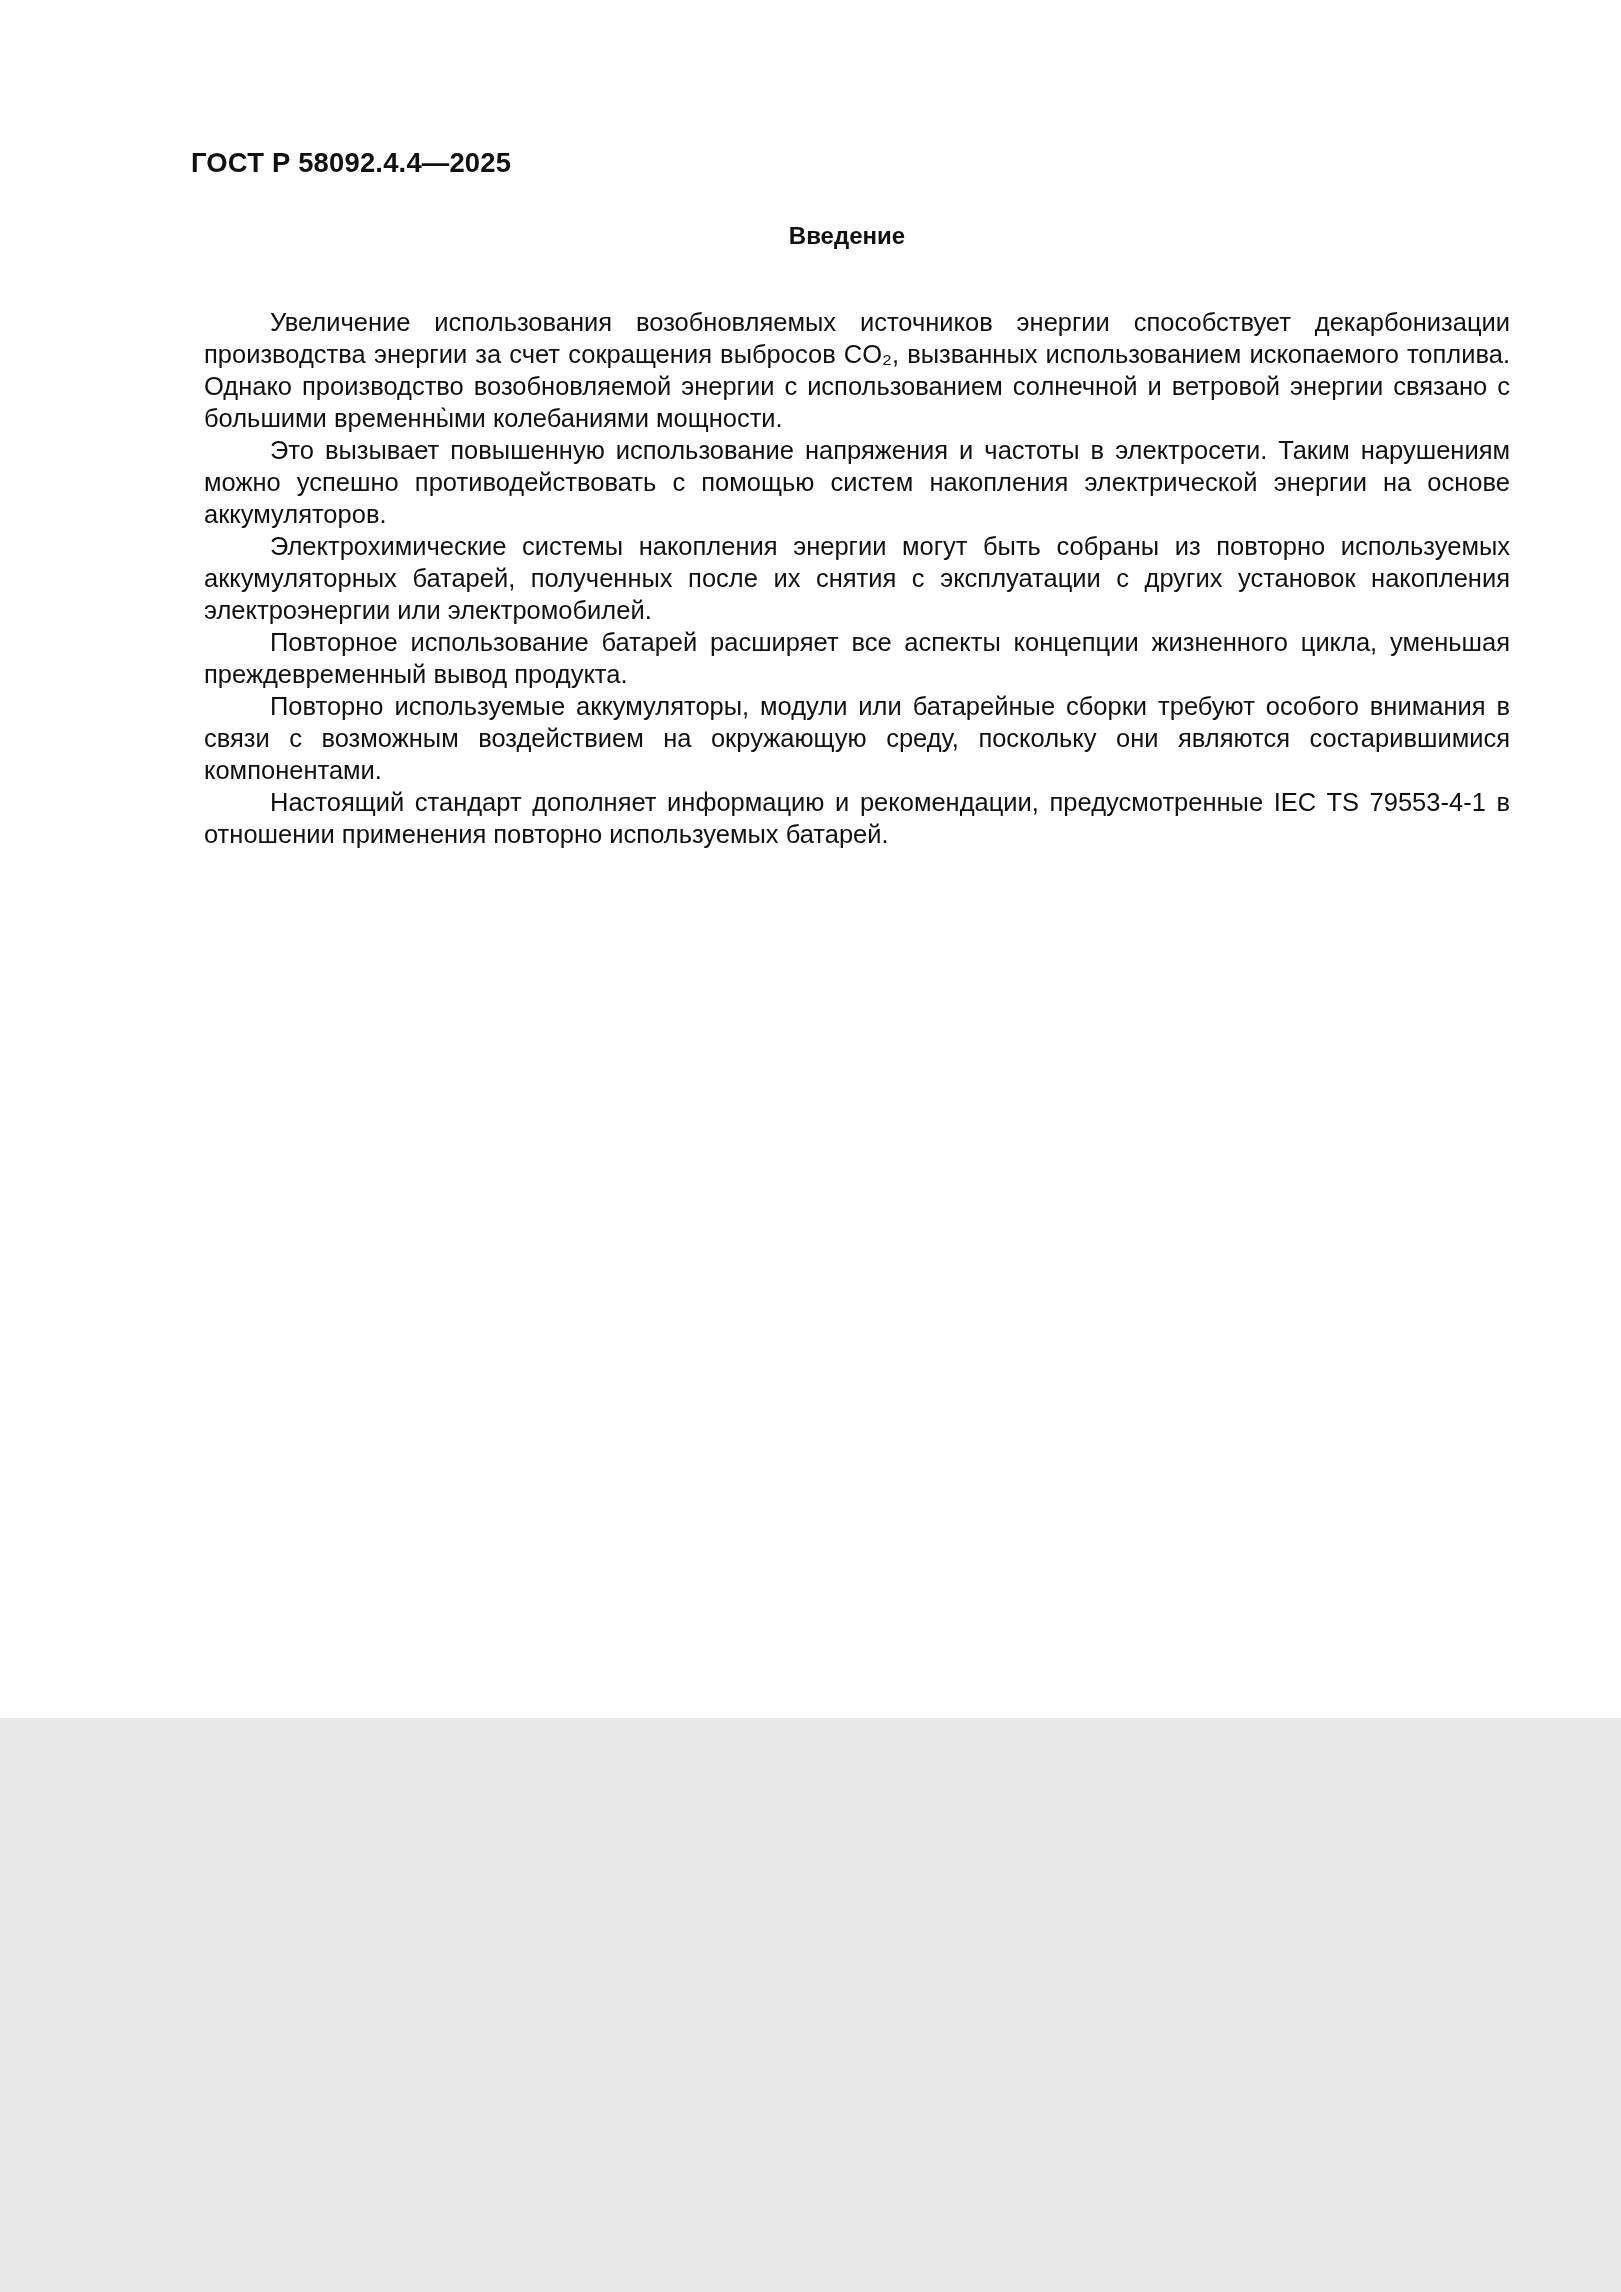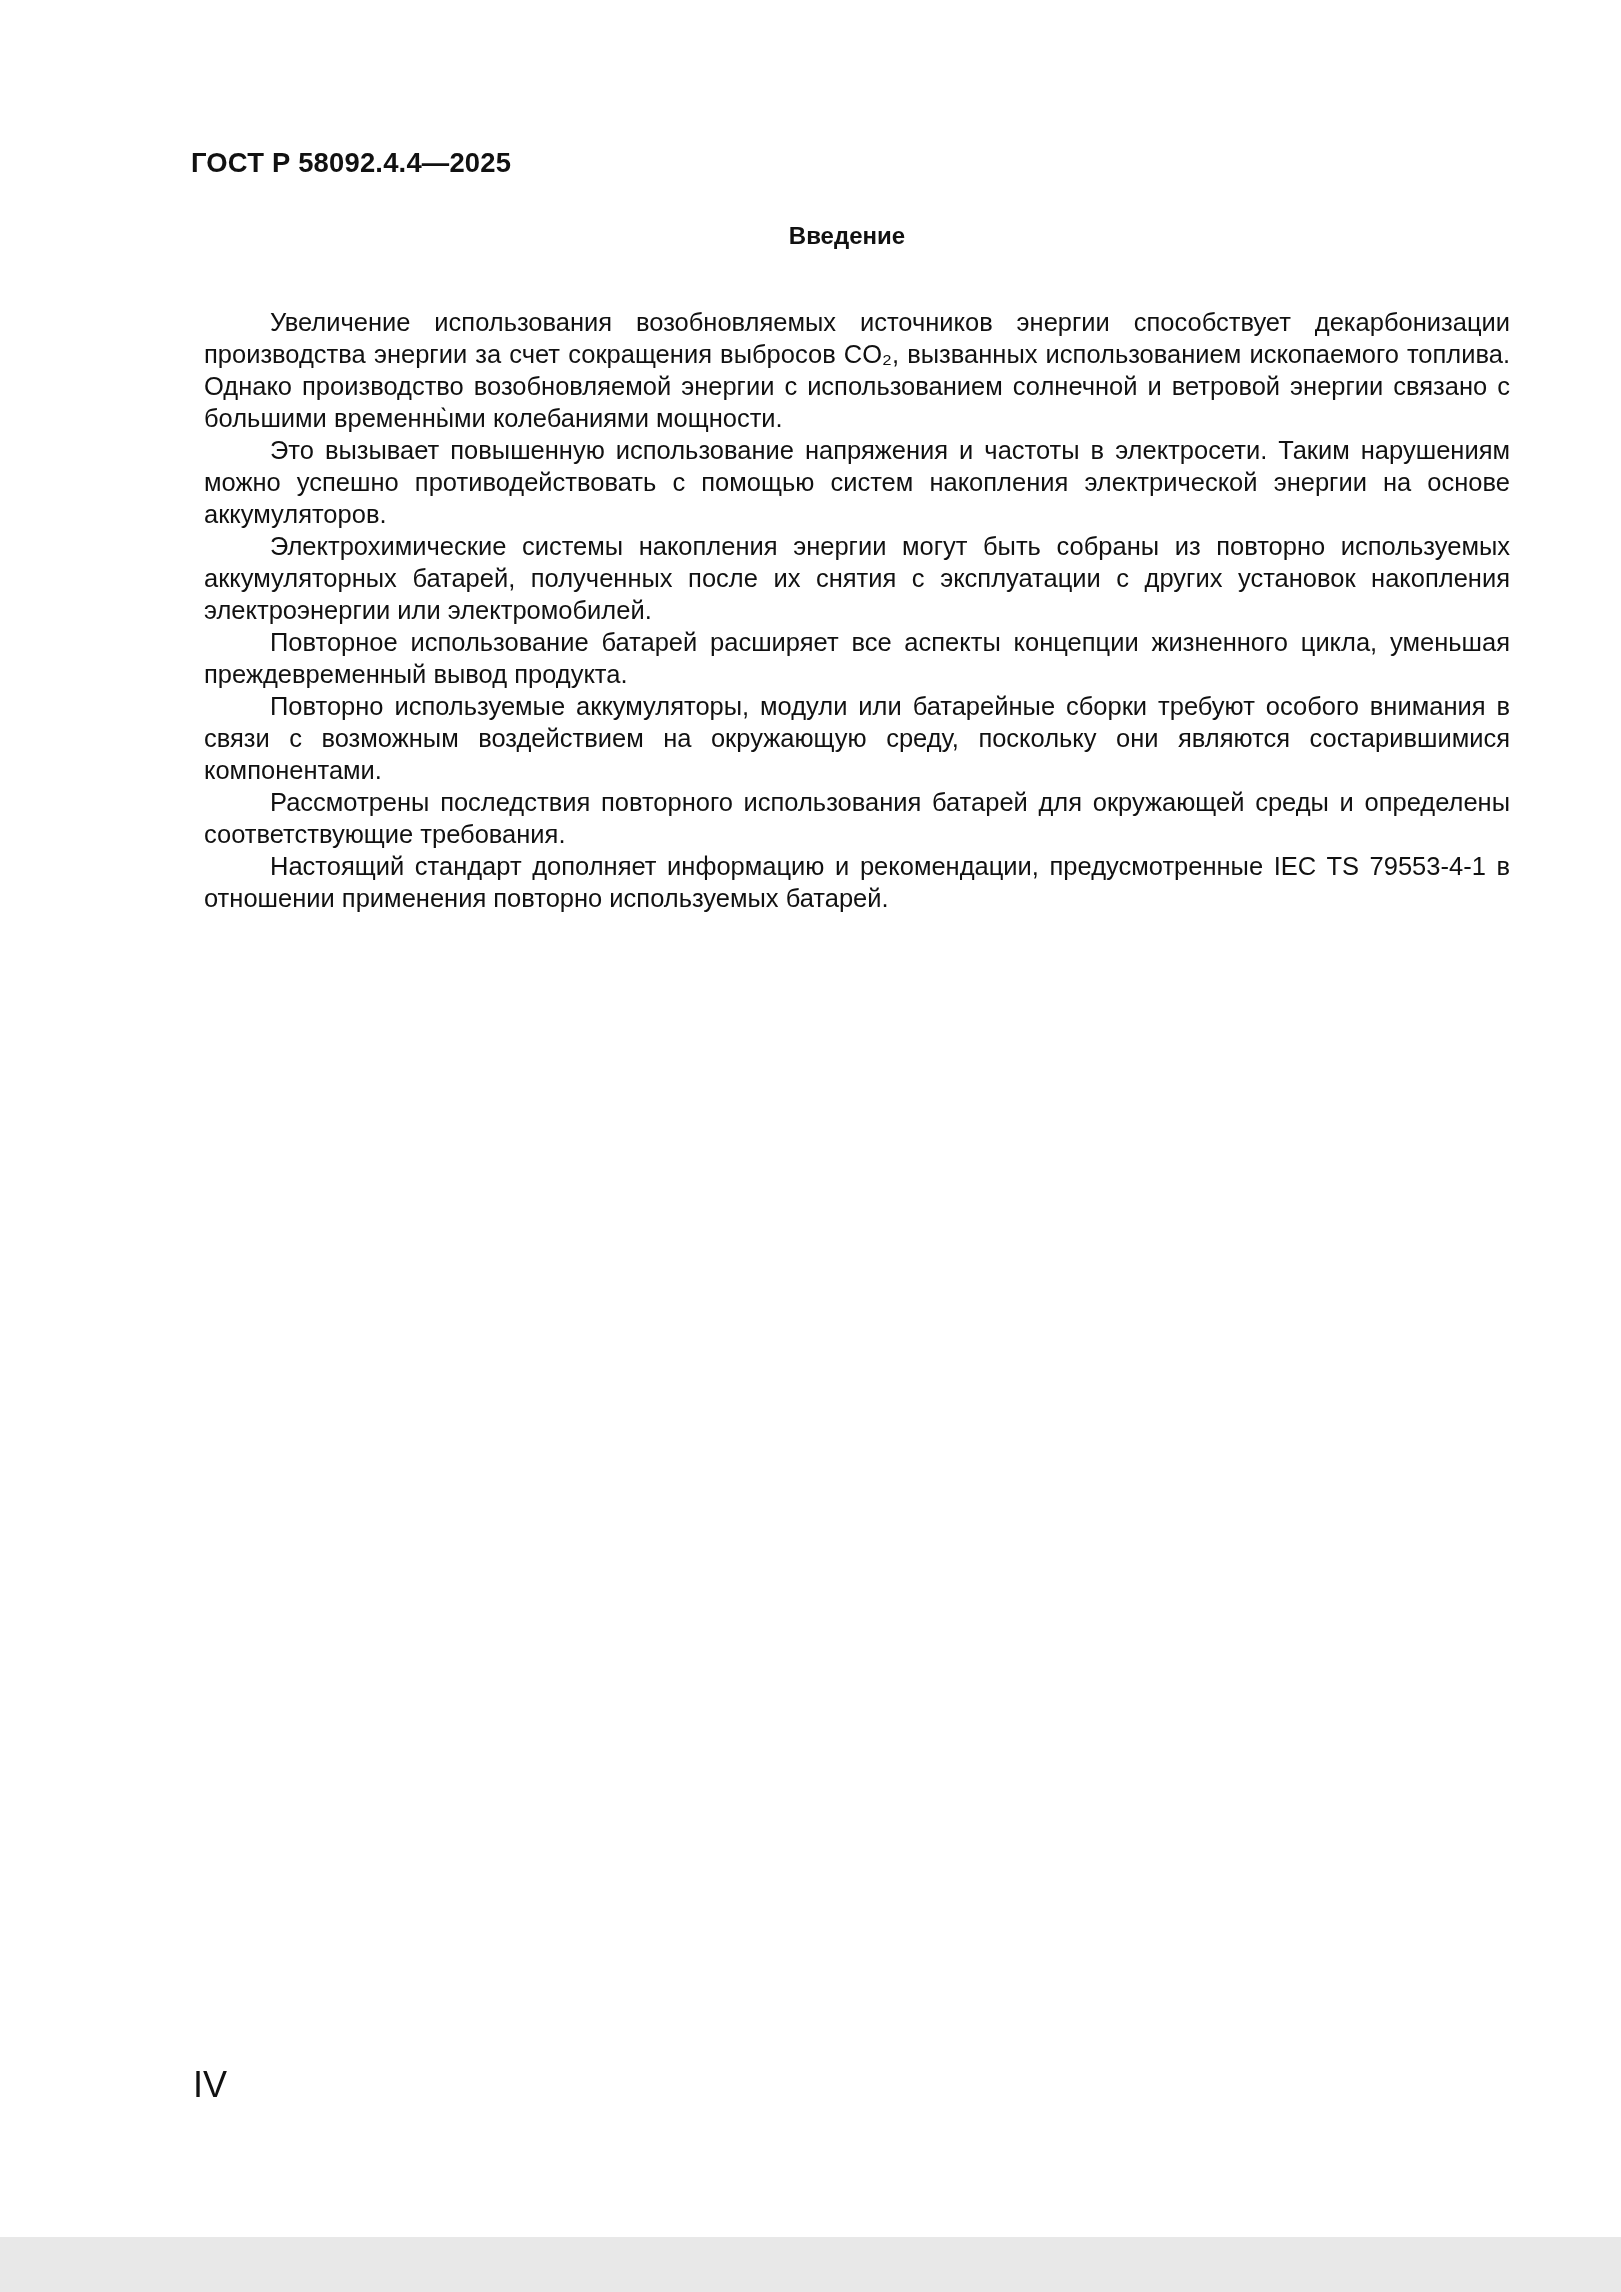--- a/index.html
+++ b/index.html
@@ -3,21 +3,21 @@
 <meta charset="utf-8">
 <style>
   html, body {
     margin: 0;
     padding: 0;
     background: #e8e8e8;
   }
   .page {
     position: relative;
     width: 1621px;
-    height: 2237px;
+    height: 1718px;
     margin: 0 auto;
     background: #ffffff;
     font-family: "Liberation Sans", sans-serif;
     color: #111111;
     overflow: hidden;
   }
   .doc-header {
     position: absolute;
     left: 191px;
     top: 147px;
@@ -65,20 +65,19 @@
   <div class="doc-header">ГОСТ Р 58092.4.4—2025</div>
 
   <div class="doc-title">Введение</div>
 
   <div class="doc-body">
     <p>Увеличение использования возобновляемых источников энергии способствует декарбонизации производства энергии за счет сокращения выбросов CO₂, вызванных использованием ископаемого топлива. Однако производство возобновляемой энергии с использованием солнечной и ветровой энергии связано с большими временны̀ми колебаниями мощности.</p>
     <p>Это вызывает повышенную использование напряжения и частоты в электросети. Таким нарушениям можно успешно противодействовать с помощью систем накопления электрической энергии на основе аккумуляторов.</p>
     <p>Электрохимические системы накопления энергии могут быть собраны из повторно используемых аккумуляторных батарей, полученных после их снятия с эксплуатации с других установок накопления электроэнергии или электромобилей.</p>
     <p>Повторное использование батарей расширяет все аспекты концепции жизненного цикла, уменьшая преждевременный вывод продукта.</p>
     <p>Повторно используемые аккумуляторы, модули или батарейные сборки требуют особого внимания в связи с возможным воздействием на окружающую среду, поскольку они являются состарившимися компонентами.</p>
-    <p>Рассмотрены последствия повторного использования батарей для окружающей среды и определены соответствующие требования.</p>
     <p>Настоящий стандарт дополняет информацию и рекомендации, предусмотренные IEC TS 79553-4-1 в отношении применения повторно используемых батарей.</p>
   </div>
 
   <div class="page-number">IV</div>
 
 </div>
 
 
 </body></html>

